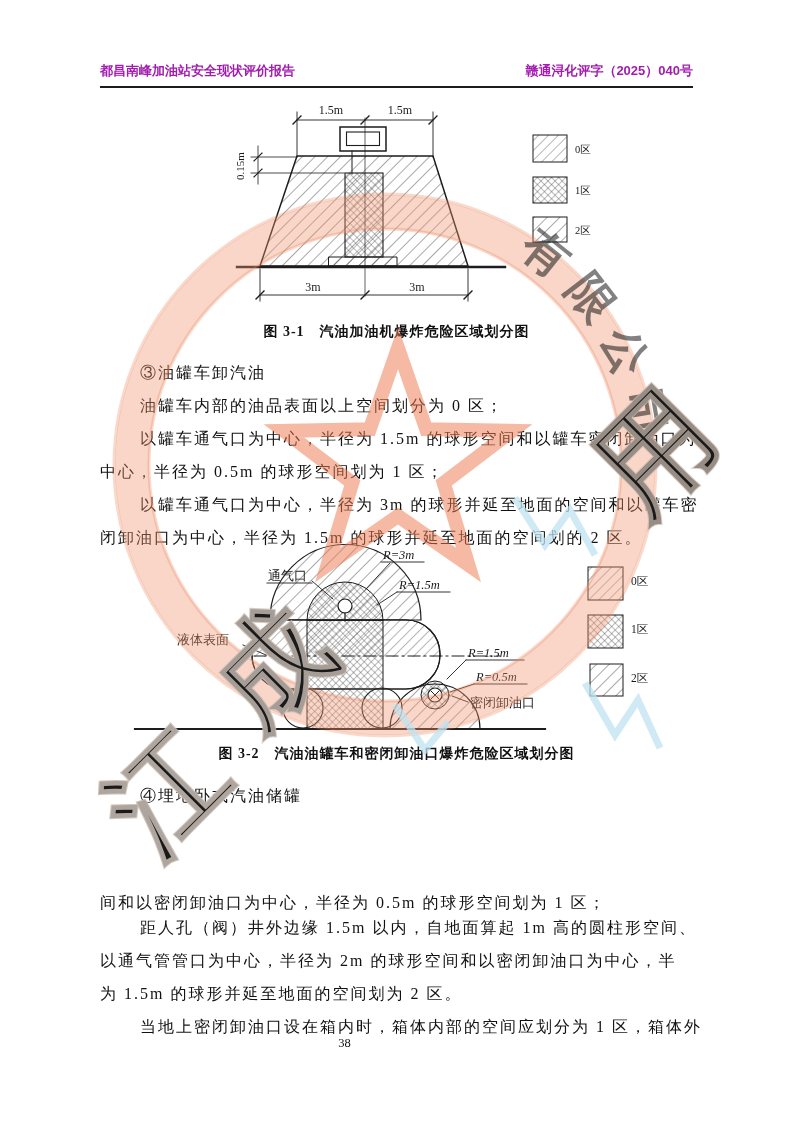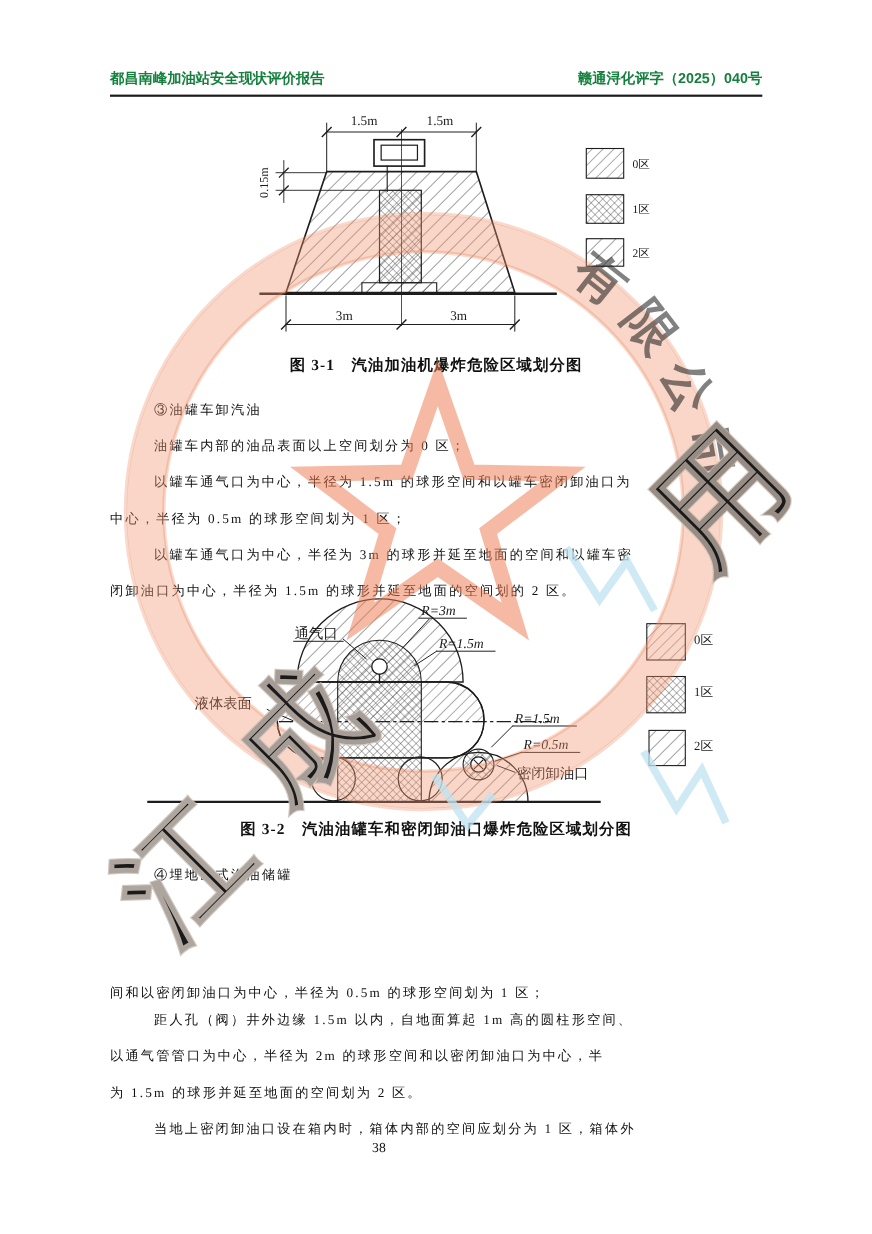--- a/index.html
+++ b/index.html
@@ -2,30 +2,30 @@
 <html><head>
 <meta charset="utf-8">
 <style>
   html,body{margin:0;padding:0;background:#ffffff;}
   .page{position:relative;width:793px;height:1122px;background:#fff;overflow:hidden;
         font-family:"Liberation Serif","DejaVu Serif",serif;color:#111;}
   
   .hdr{position:absolute;left:100px;top:62px;width:593px;display:flex;
        justify-content:space-between;align-items:flex-end;
        font-family:"Liberation Sans","DejaVu Sans",sans-serif;
-       font-size:13px;font-weight:bold;color:#15803d;}
+       font-size:13px;font-weight:bold;color:#a21caf;}
   .hdr-rule{position:absolute;left:100px;top:86px;width:593px;height:2px;background:#1c1c1c;}
   
   .figs{position:absolute;left:0;top:0;width:793px;height:1122px;z-index:1;}
   svg text{font-family:"Liberation Serif","DejaVu Serif",serif;fill:#1a1a1a;}
   
   .caption{position:absolute;left:0;width:793px;text-align:center;font-size:14px;
            font-weight:bold;z-index:2;letter-spacing:1px;}
   .bline{position:absolute;left:100px;width:610px;height:33px;line-height:33px;
-         font-size:12px;letter-spacing:2px;white-space:nowrap;z-index:2;}
+         font-size:16px;letter-spacing:2px;white-space:nowrap;z-index:2;}
   .indent{padding-left:40px;}
   .pagenum{position:absolute;left:0;top:1036px;width:689px;text-align:center;
            font-size:12.5px;z-index:2;}
   
   .wm{position:absolute;left:0;top:0;width:793px;height:1122px;z-index:3;pointer-events:none;}
 </style>
 </head>
 <body>
 
 <div class="page">

